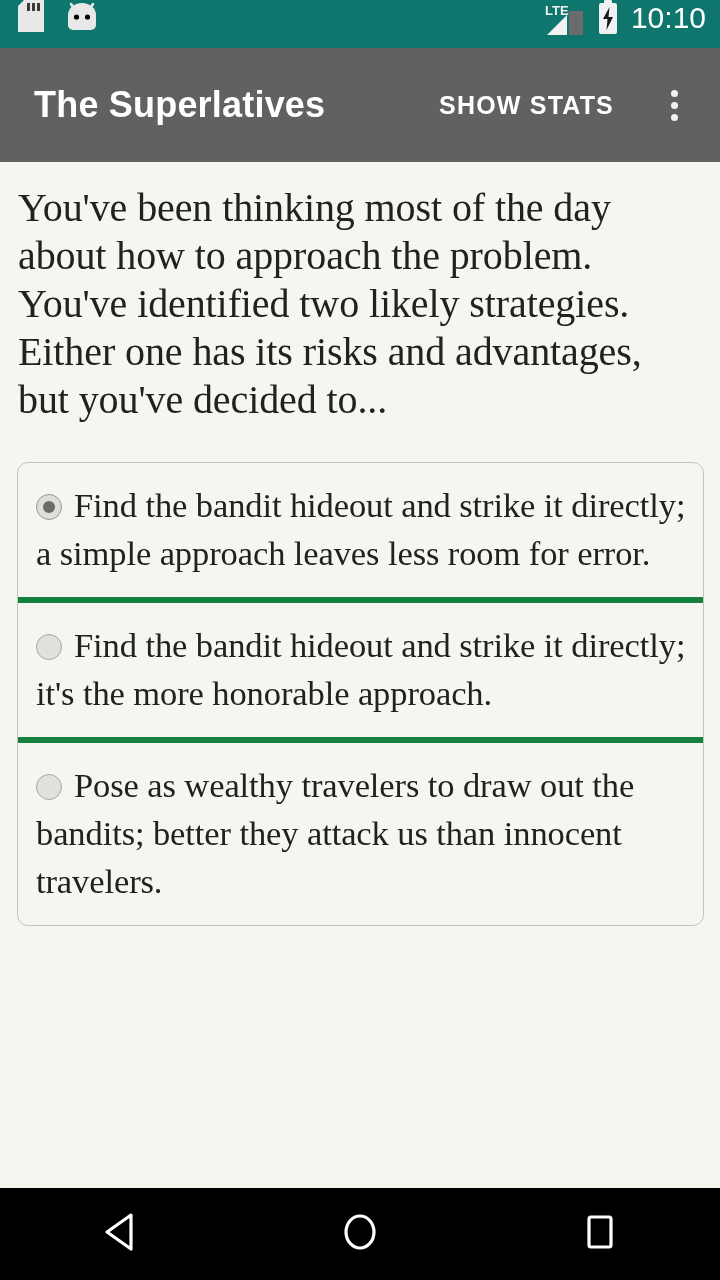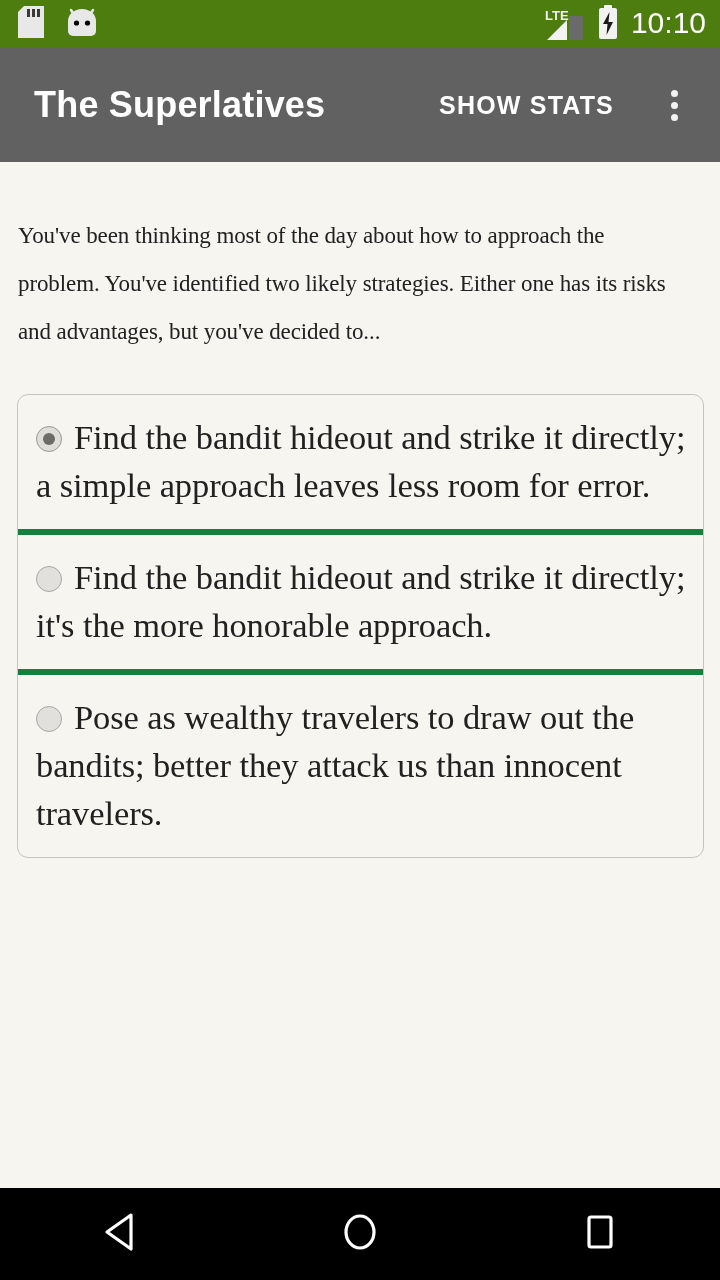--- a/index.html
+++ b/index.html
@@ -13,23 +13,23 @@
     position:relative;
     width:720px; height:1280px;
     background:#f7f5f0;
     display:flex;
     flex-direction:column;
   }
 
   
   .status-bar {
     height:48px;
-    background:#4d7c0f;
-    display:flex;
-    align-items:center;
+    background:#0f766e;
+    display:flex;
+    align-items:flex-start;
     padding:0 14px 0 18px;
     flex:0 0 auto;
   }
   .status-left { display:flex; align-items:center; gap:22px; }
   .status-right { margin-left:auto; display:flex; align-items:center; gap:12px; }
   .sd-icon { display:block; }
   .droid-icon { display:block; }
   .lte-wrap { position:relative; display:flex; align-items:flex-end; }
   .battery-icon { display:block; }
   .clock {
@@ -93,26 +93,25 @@
   .content {
     flex:1 1 auto;
     background:#f7f5f0;
     padding:0 0 0 0;
     overflow:hidden;
     position:relative;
   }
 
   .story-text {
     font-family:"Liberation Serif", serif;
-    font-size:23px;
+    font-size:40px;
     line-height:48px;
     color:#212121;
     padding:22px 36px 0 18px;
     letter-spacing:-0.1px;
-    margin-top:28px;
   }
 
   
   .options-card {
     margin:38px 16px 0 17px;
     border:1.5px solid #c6c4c0;
     border-radius:11px;
     background:#f7f5f0;
     overflow:hidden;
   }

